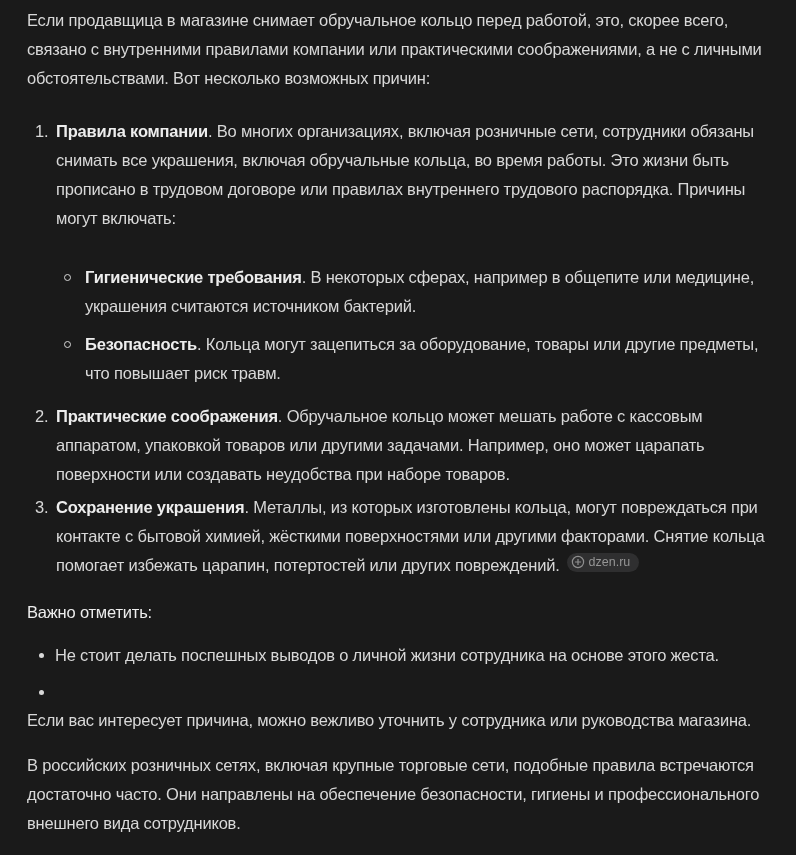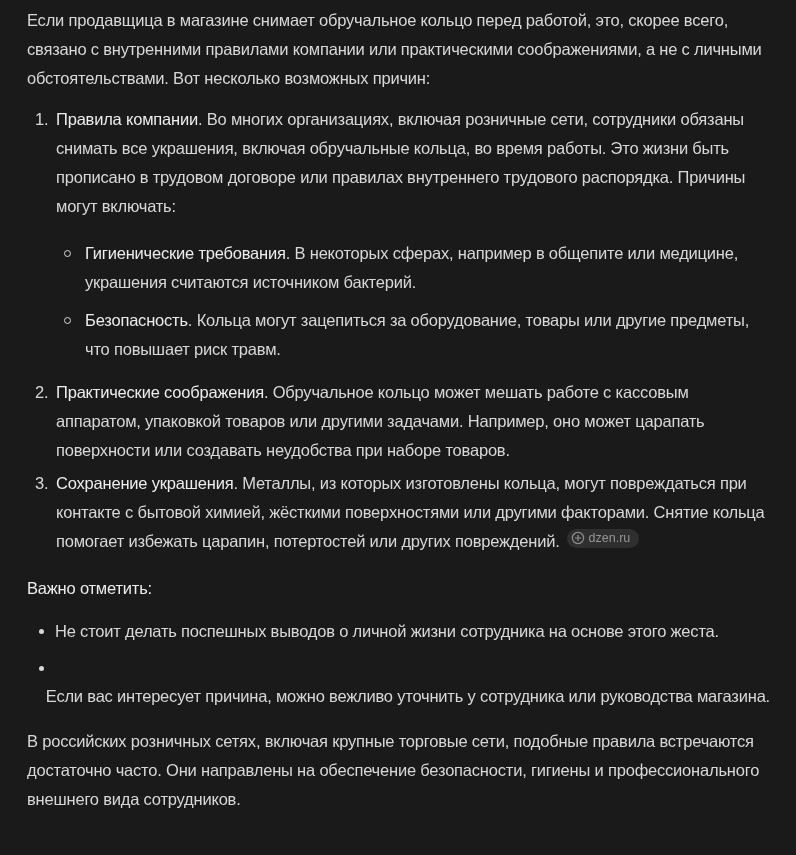--- a/index.html
+++ b/index.html
@@ -13,42 +13,42 @@
   html,body{margin:0;padding:0;}
   body{
     width:796px;height:855px;overflow:hidden;
     background:var(--background);
     color:var(--text);
     font-family:"Liberation Sans",sans-serif;
     font-size:16.5px;line-height:29px;letter-spacing:-0.2px;
   }
   .page{padding:6px 26px 0 27px;}
   .para{margin:0;}
-  b{font-weight:400;color:var(--bold-text);}
-  .intro{margin-bottom:12px;}
+  b{font-weight:700;color:var(--bold-text);}
+  .intro{margin-bottom:24px;}
 
   .num-item{display:flex;}
   .num-item-2{margin-top:14px;}
   .num-item-3{margin-top:4px;}
   .num-marker{flex:0 0 29px;padding-left:8px;color:var(--text);}
   .item-body{flex:1 1 auto;min-width:0;}
 
-  .sub-list{margin-top:18px;}
+  .sub-list{margin-top:30px;}
   .sub-item{display:flex;}
   .sub-item + .sub-item{margin-top:9px;justify-content:space-between;}
   .sub-marker{flex:0 0 29px;}
   .sub-marker::before{
     content:"";display:block;width:5px;height:5px;
     border:1.5px solid var(--text);border-radius:50%;
     margin:11px 0 0 8px;
   }
 
   .note-heading{margin-top:18px;font-weight:400;color:var(--bold-text);}
   .bullet-list{margin-top:14px;}
-  .bullet-item{display:flex;text-align:right;}
+  .bullet-item{display:flex;}
   .bullet-item + .bullet-item{margin-top:8px;flex-direction:column;}
   .dot-marker{flex:0 0 28px;}
   .dot-marker::before{
     content:"";display:block;width:5px;height:5px;
     background:var(--text);border-radius:50%;
     margin:12px 0 0 12px;
   }
 
   .closing{margin-top:16px;}
 

